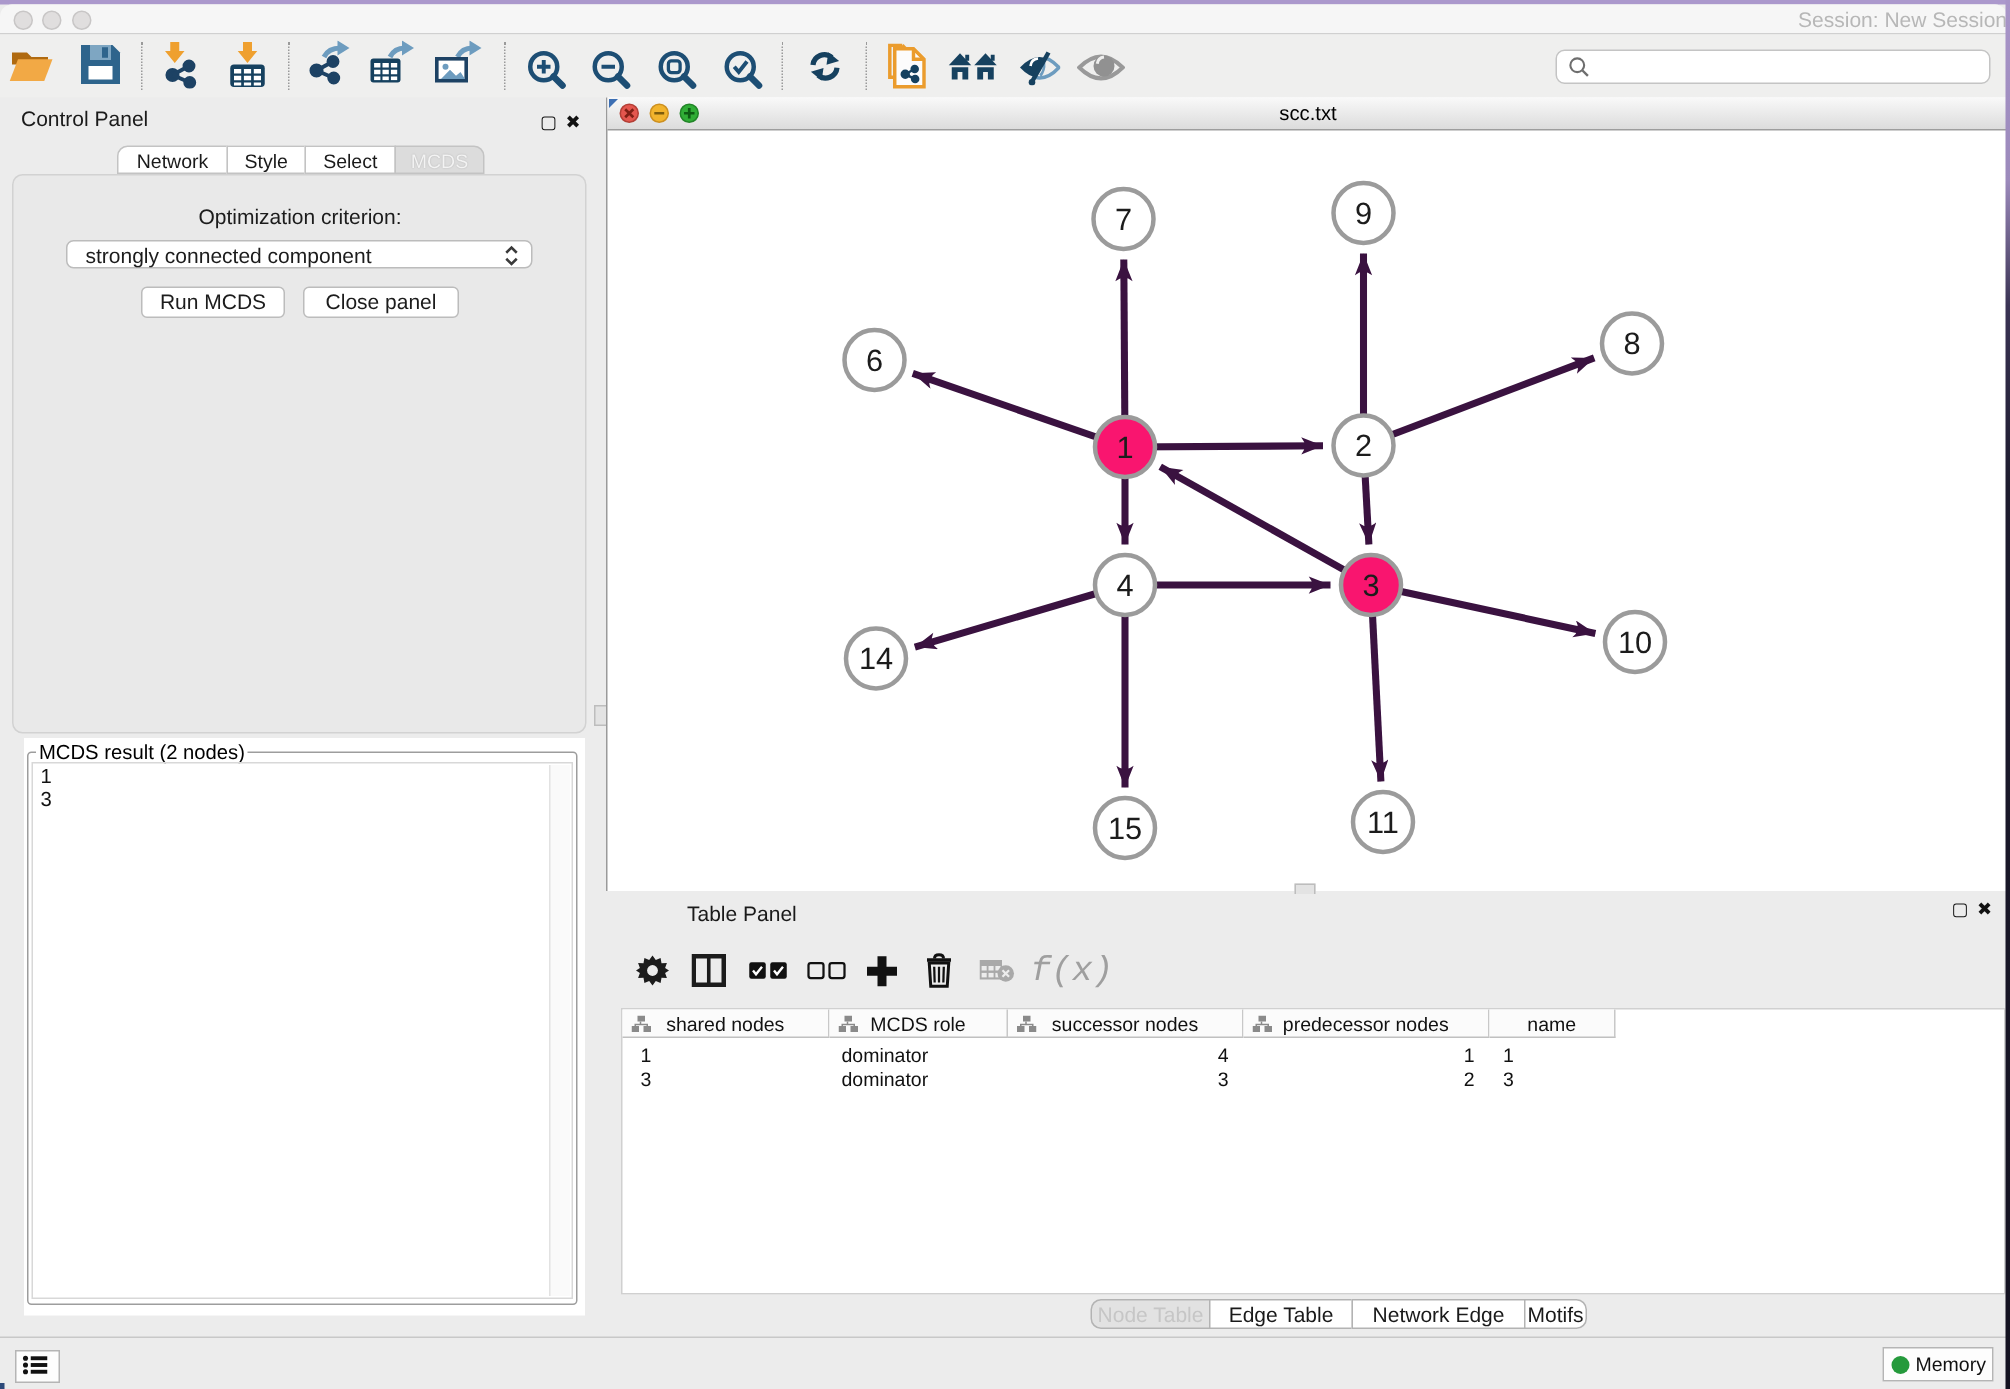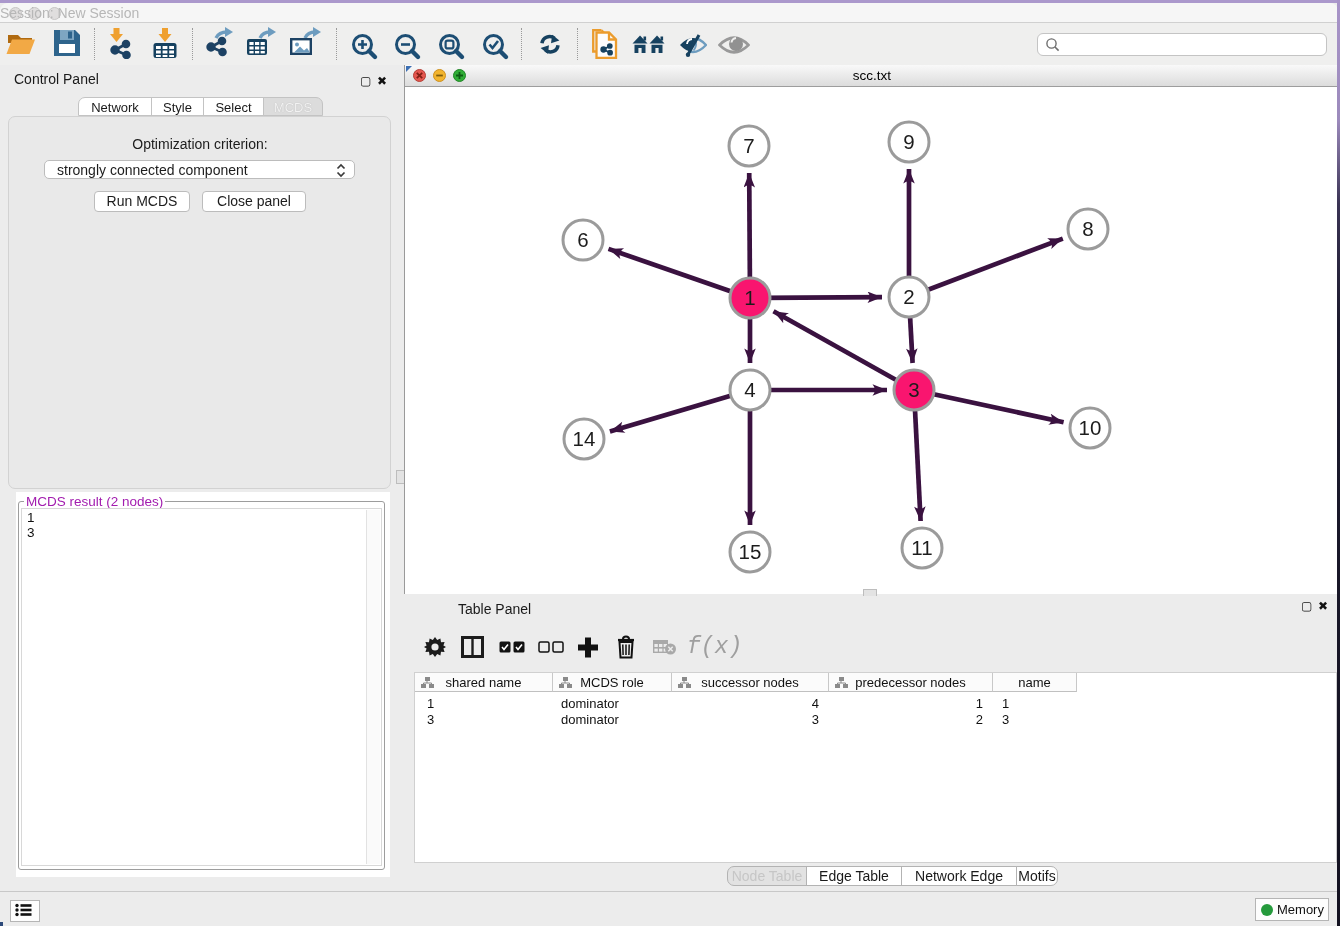--- a/index.html
+++ b/index.html
@@ -10,21 +10,21 @@
 #desktop-top{left:0;top:0;width:1340px;height:3px;background:#ab98cc;}
 #desktop-right{right:0;top:0;width:3px;height:926px;
  background:linear-gradient(#a894c8 0%,#9c8abc 13%,#3a3354 22%,#1d1b2e 35%,#131120 100%);}
 #win{left:0;top:3px;width:1338px;height:923px;background:#ececec;
  border-radius:8px 8px 0 0;}
 
 #titlebar{left:0;top:0;width:1338px;height:19px;background:#f6f6f6;
  border-bottom:1px solid #d0d0d0;border-radius:8px 8px 0 0;}
 .tl{position:absolute;top:4px;width:11px;height:11px;border-radius:50%;
  background:#e0dede;border:1px solid #c8c6c6;}
-#title-text{position:absolute;top:2px;left:0;width:100%;text-align:left;
+#title-text{position:absolute;top:2px;left:0;width:100%;text-align:right;
  font-size:14px;color:#b7b7b7;}
 
 #toolbar{left:0;top:20px;width:1338px;height:42px;background:#efefee;}
 .sep{position:absolute;top:5px;height:32px;width:0;
  border-left:1px dotted #9a9a9a;}
 .ticon{position:absolute;top:0;}
 #searchbox{position:absolute;left:1037px;top:10px;width:288px;height:21px;
  background:#fff;border:1px solid #c4c4c4;border-radius:6px;}
 
 #content{left:0;top:62px;width:1338px;height:826px;background:#ececec;}
@@ -41,21 +41,21 @@
 #cp-select{left:44px;top:95px;width:311px;height:19px;background:#fff;
  border:1px solid #bcbcbc;border-radius:5px;box-sizing:border-box;}
 #cp-select span{position:absolute;left:12px;top:1px;font-size:14px;color:#1c1c1c;}
 .btn{position:absolute;top:126px;height:21px;background:#fff;
  border:1px solid #bcbcbc;border-radius:4px;box-sizing:border-box;
  font-size:14px;color:#1c1c1c;text-align:center;line-height:19px;}
 #cp-white{left:16px;top:427px;width:374px;height:385px;background:#fff;}
 #cp-group{position:absolute;left:2px;top:9px;width:365px;height:367px;
  border:1px solid #9d9d9d;border-radius:3px;}
 #cp-group-label{position:absolute;left:5px;top:-8px;background:#fff;
- padding:0 2px;font-size:13.5px;color:#a21caf;}
+ padding:0 2px;font-size:13.5px;color:#000000;}
 #cp-inner{position:absolute;left:2px;top:6px;width:359px;height:356px;
  border:1px solid #d8d8d8;font-size:13.5px;color:#111;}
 #cp-scroll{position:absolute;right:1px;top:1px;width:13px;height:354px;
  background:#fafafa;border-left:1px solid #e2e2e2;}
 
 #vsplit-grip{left:396px;top:405px;width:7px;height:12px;background:#e3e3e3;
  border:1px solid #bdbdbd;}
 
 #net{left:404px;top:0;width:935px;height:529px;background:#fff;
  border-left:1px solid #9a9a9a;box-sizing:border-box;}
@@ -416,21 +416,21 @@
             <rect x="10.6" y="4" width="3.4" height="3"></rect>
           <rect x="1.4" y="8.6" width="3.4" height="3"></rect>
             <rect x="6" y="8.6" width="3.4" height="3"></rect>
             <rect x="10.6" y="8.6" width="3.4" height="3"></rect>
         </g>
         <circle cx="17.5" cy="9" r="5.5" fill="#a9a9a9"></circle>
         <path d="M15.3 6.8 L19.7 11.2 M19.7 6.8 L15.3 11.2" stroke="#ececec" stroke-width="1.5"></path>
       </svg>
       <div style="position:absolute;left:283px;top:38px;font-family:Liberation Mono, monospace;font-style:italic;font-size:23px;color:#9f9f9f;">f(x)</div>
       <div id="tbl">
-        <div class="thcell" style="left:0;width:138px;">shared name</div>
+        <div class="thcell" style="left:0;width:138px;">shared nodes</div>
         <div class="thcell" style="left:138px;width:119px;">MCDS role</div>
         <div class="thcell" style="left:257px;width:157px;">successor nodes</div>
         <div class="thcell" style="left:414px;width:164px;">predecessor nodes</div>
         <div class="thcell" style="left:578px;width:84px;border-right:1px solid #c8c8c8;">name</div>
         <svg class="hicon" style="position:absolute;left:6px;top:4px" width="13" height="11" viewBox="0 0 13 11">
             <g fill="#8a8a8a">
               <rect x="4" y="0" width="5" height="4"></rect>
               <rect x="0" y="7" width="5" height="4"></rect>
               <rect x="8" y="7" width="5" height="4"></rect>
               <path d="M6 4 V6 M2.5 7 V6 H10.5 V7" stroke="#8a8a8a" fill="none"></path>

